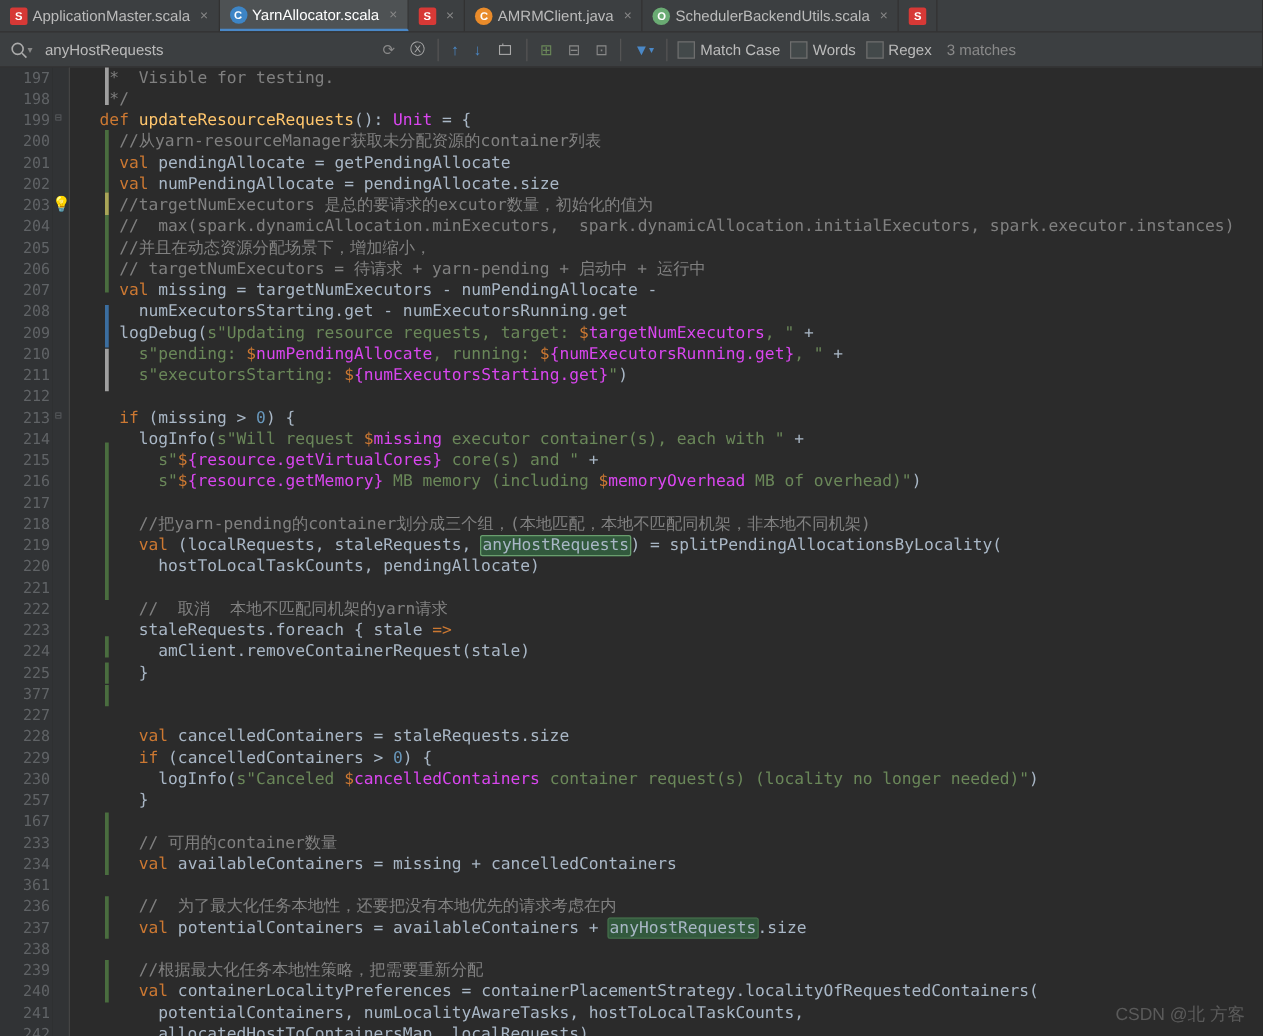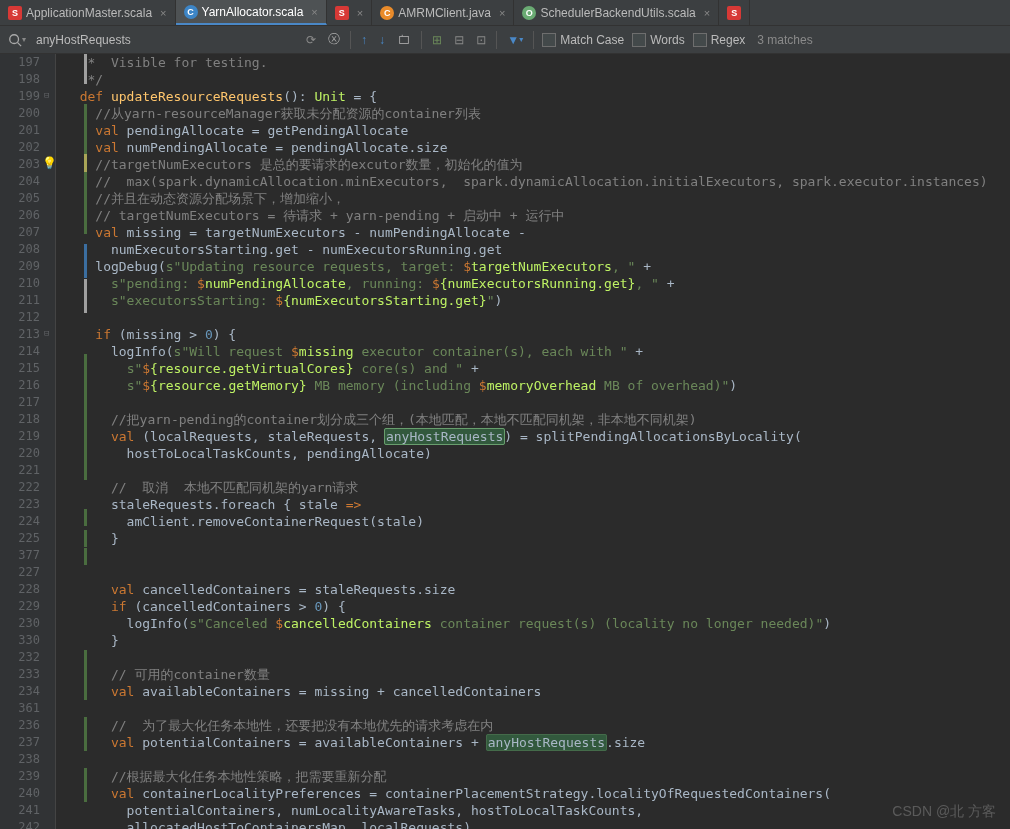--- a/index.html
+++ b/index.html
@@ -105,21 +105,21 @@
     white-space: pre;
     overflow: hidden;
   }
   .ln { height: 17px; }
   .comment { color: #808080; }
   .kw { color: #cc7832; }
   .kw2 { color: #cc7832; font-weight: normal; }
   .fn { color: #ffc66d; }
   .str { color: #6a8759; }
   .num { color: #6897bb; }
-  .ident { color: #bef264; }
+  .ident { color: #d946ef; }
   .interp { color: #cc7832; }
   .highlight { background: #32593d; border: 1px solid #446b4a; border-radius: 2px; padding: 0 1px; margin: -1px; }
   .highlight.current { border-color: #699e6e; }
 
   .marker-stripe {
     position: absolute;
     left: 42px;
     top: 0;
     width: 3px;
     height: 100%;
@@ -243,22 +243,22 @@
       <div>221</div>
       <div>222</div>
       <div>223</div>
       <div>224</div>
       <div>225</div>
       <div>377</div>
       <div>227</div>
       <div>228</div>
       <div>229</div>
       <div>230</div>
-      <div>330</div>
-      <div>232</div>
+      <div>257</div>
+      <div>167</div>
       <div>233</div>
       <div>234</div>
       <div>361</div>
       <div>236</div>
       <div>237</div>
       <div>238</div>
       <div>239</div>
       <div>240</div>
       <div>241</div>
       <div>242</div>

